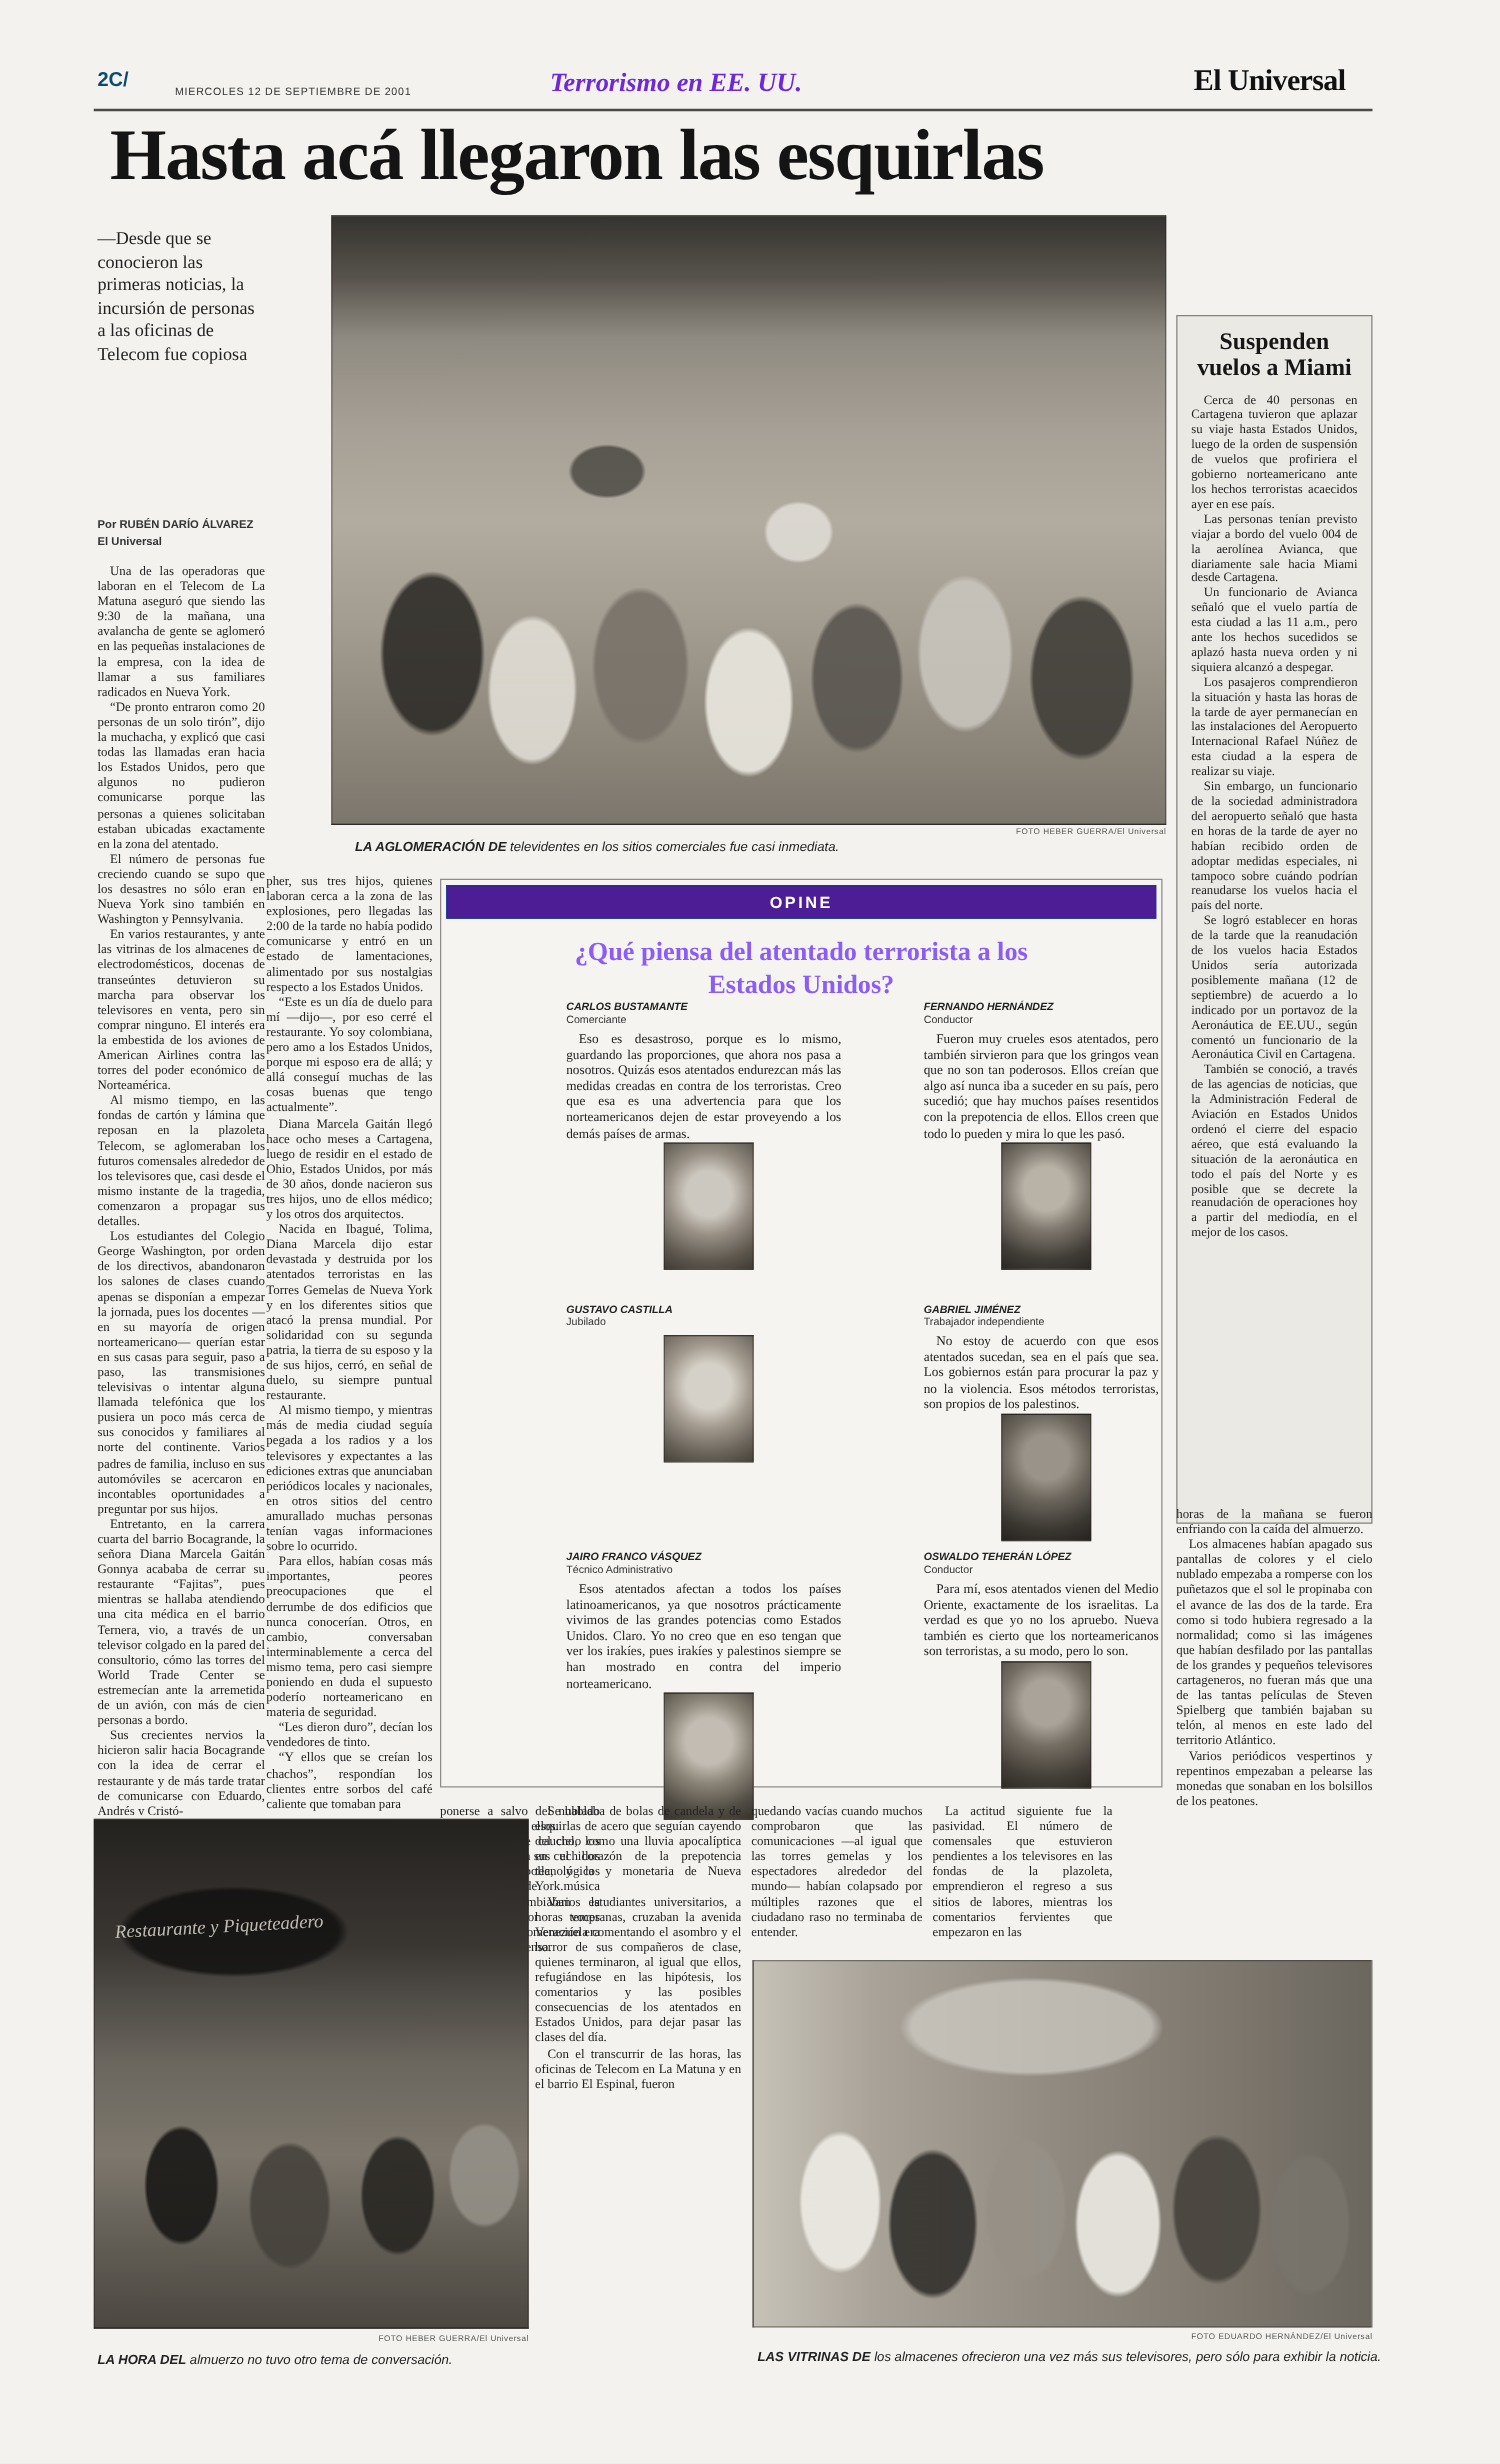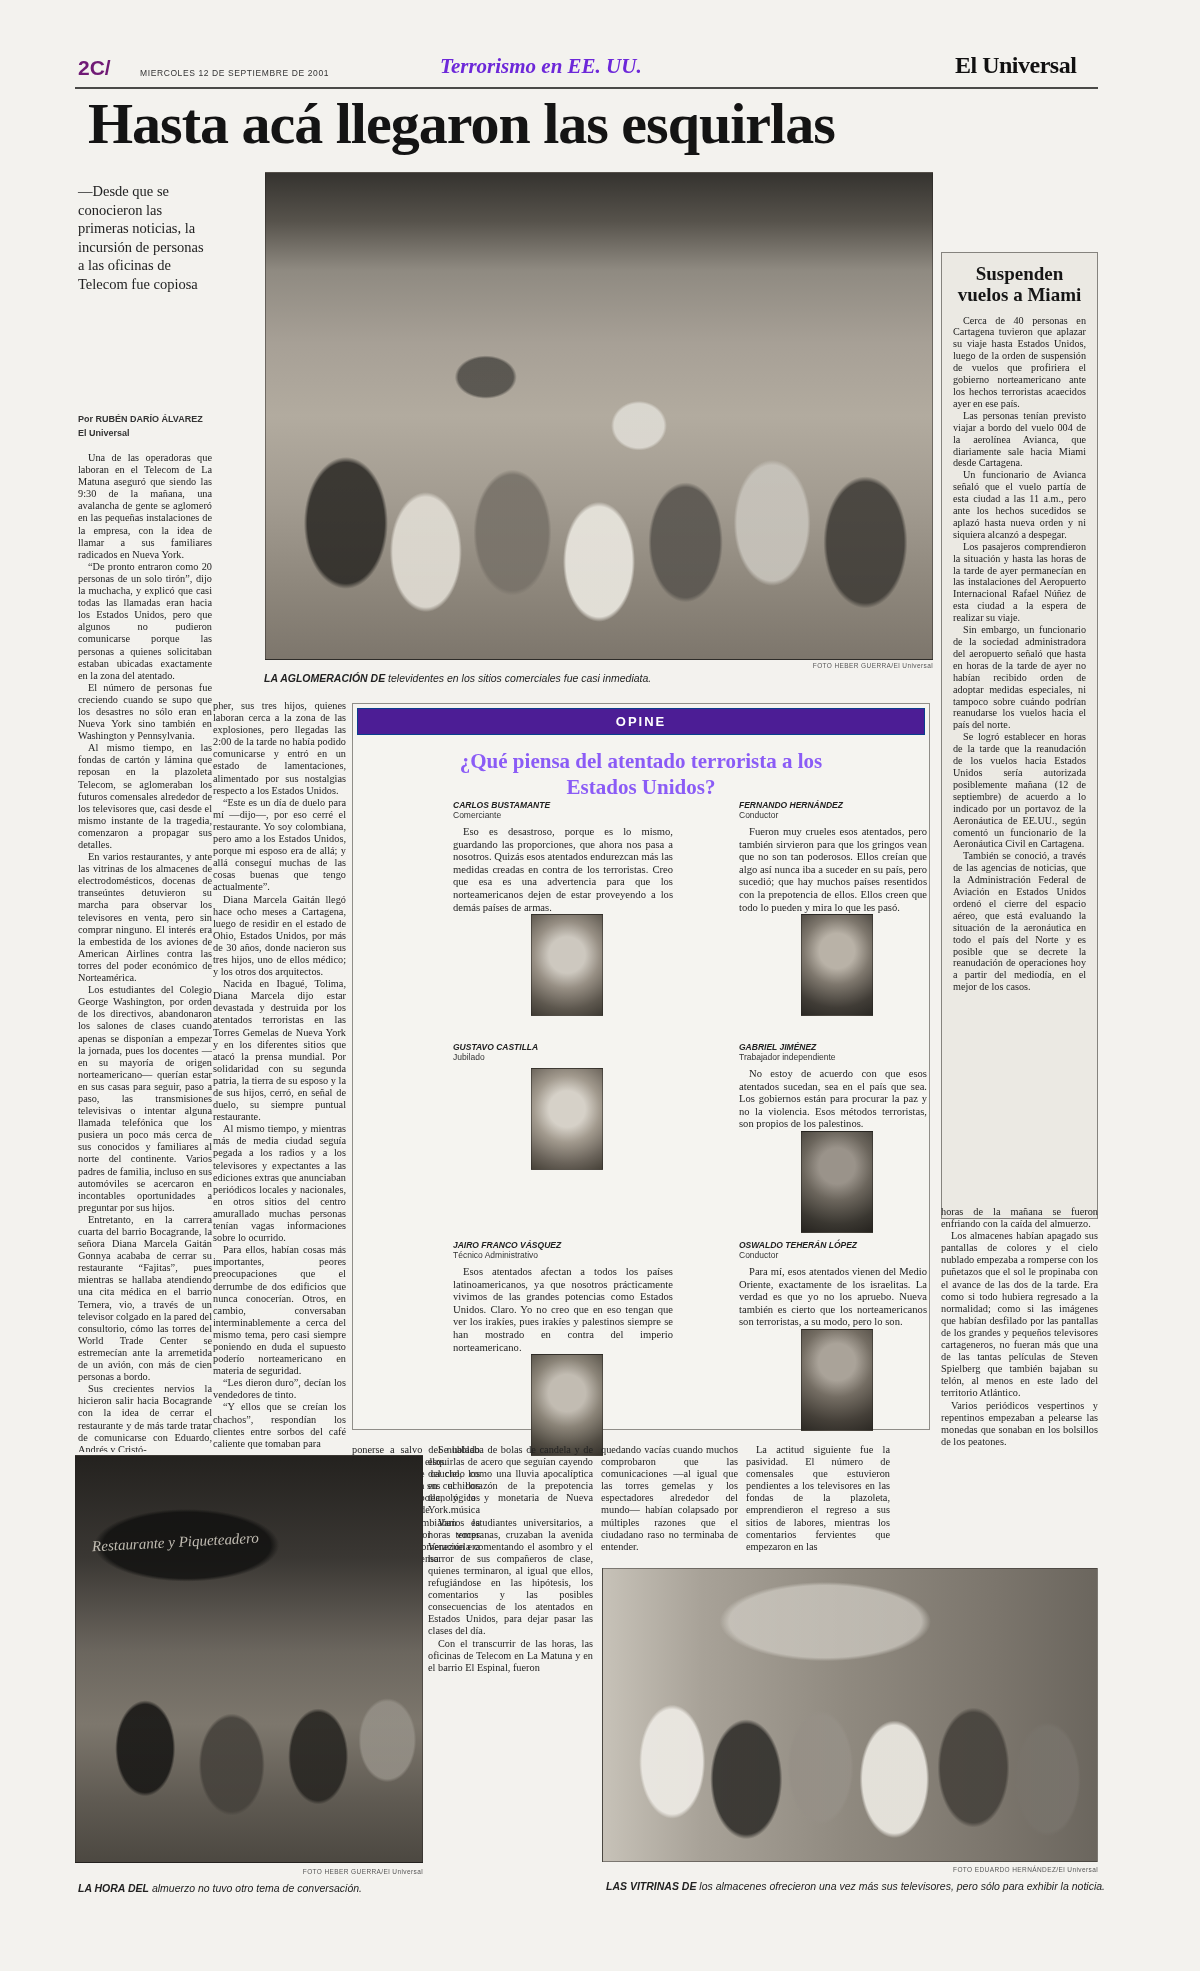--- a/index.html
+++ b/index.html
@@ -1,21 +1,21 @@
 <!DOCTYPE html>
 <html><head>
 <meta charset="utf-8">
 <style>
   html,body{margin:0;padding:0;}
   body{background:#d8d6d0;font-family:"Liberation Serif",serif;}
   .page{position:relative;width:1200px;height:1971px;background:#f3f2ee;margin:0 auto;overflow:hidden;color:#1d1d1b;}
   .abs{position:absolute;}
 
   
-  .pageno{font-family:"Liberation Sans",sans-serif;font-weight:bold;font-size:21px;color:#701a75;}
+  .pageno{font-family:"Liberation Sans",sans-serif;font-weight:bold;font-size:16px;color:#0c4a6e;}
   .dateline{font-family:"Liberation Sans",sans-serif;font-size:8.5px;letter-spacing:.6px;color:#333;}
   .section-title{font-size:21px;font-style:italic;font-weight:bold;color:#6d28d9;}
   .masthead{font-size:24px;font-weight:bold;letter-spacing:-.5px;color:#111;}
   .header-rule{background:#4a4a48;height:2px;}
 
   
   .headline{font-size:58px;font-weight:bold;letter-spacing:-1px;color:#141414;white-space:nowrap;}
 
   
   .intro{font-size:14.5px;line-height:1.28;color:#222;}
@@ -100,30 +100,30 @@
 
   <div class="abs headline" style="left:88px;top:90px;">Hasta acá llegaron las esquirlas</div>
 
   <div class="abs intro" style="left:78px;top:182px;width:134px;">—Desde que se conocieron las primeras noticias, la incursión de personas a las oficinas de Telecom fue copiosa</div>
   <div class="abs byline" style="left:78px;top:414px;">Por RUBÉN DARÍO ÁLVAREZ</div>
   <div class="abs byline-org" style="left:78px;top:428px;">El Universal</div>
   <div class="abs coltext" style="left:78px;top:452px;width:134px;height:1000px;">
       <p>Una de las operadoras que laboran en el Telecom de La Matuna aseguró que siendo las 9:30 de la mañana, una avalancha de gente se aglomeró en las pequeñas instalaciones de la empresa, con la idea de llamar a sus familiares radicados en Nueva York.</p>
       <p>“De pronto entraron como 20 personas de un solo tirón”, dijo la muchacha, y explicó que casi todas las llamadas eran hacia los Estados Unidos, pero que algunos no pudieron comunicarse porque las personas a quienes solicitaban estaban ubicadas exactamente en la zona del atentado.</p>
       <p>El número de personas fue creciendo cuando se supo que los desastres no sólo eran en Nueva York sino también en Washington y Pennsylvania.</p>
+      <p>En varios restaurantes, y ante las vitrinas de los almacenes de electrodomésticos, docenas de transeúntes detuvieron su marcha para observar los televisores en venta, pero sin comprar ninguno. El interés era la embestida de los aviones de American Airlines contra las torres del poder económico de Norteamérica.</p>
       <p>Al mismo tiempo, en las fondas de cartón y lámina que reposan en la plazoleta Telecom, se aglomeraban los futuros comensales alrededor de los televisores que, casi desde el mismo instante de la tragedia, comenzaron a propagar sus detalles.</p>
-      <p>En varios restaurantes, y ante las vitrinas de los almacenes de electrodomésticos, docenas de transeúntes detuvieron su marcha para observar los televisores en venta, pero sin comprar ninguno. El interés era la embestida de los aviones de American Airlines contra las torres del poder económico de Norteamérica.</p>
       <p>Los estudiantes del Colegio George Washington, por orden de los directivos, abandonaron los salones de clases cuando apenas se disponían a empezar la jornada, pues los docentes —en su mayoría de origen norteamericano— querían estar en sus casas para seguir, paso a paso, las transmisiones televisivas o intentar alguna llamada telefónica que los pusiera un poco más cerca de sus conocidos y familiares al norte del continente. Varios padres de familia, incluso en sus automóviles se acercaron en incontables oportunidades a preguntar por sus hijos.</p>
       <p>Entretanto, en la carrera cuarta del barrio Bocagrande, la señora Diana Marcela Gaitán Gonnya acababa de cerrar su restaurante “Fajitas”, pues mientras se hallaba atendiendo una cita médica en el barrio Ternera, vio, a través de un televisor colgado en la pared del consultorio, cómo las torres del World Trade Center se estremecían ante la arremetida de un avión, con más de cien personas a bordo.</p>
       <p>Sus crecientes nervios la hicieron salir hacia Bocagrande con la idea de cerrar el restaurante y de más tarde tratar de comunicarse con Eduardo, Andrés y Cristó-</p>
     </div>
 
   <div class="abs photo photo-main" style="left:265px;top:172px;width:668px;height:488px;"></div>
   <div class="abs credit" style="left:265px;top:662px;width:668px;">FOTO HEBER GUERRA/El Universal</div>
-  <div class="abs caption" style="left:264px;top:672px;width:668px;">
+  <div class="abs caption" style="left:284px;top:672px;width:668px;">
     <span class="cap-lead">LA AGLOMERACIÓN DE</span><span class="cap-rest"> televidentes en los sitios comerciales fue casi inmediata.</span>
   </div>
 
   <div class="abs coltext cont" style="left:213px;top:700px;width:133px;height:903px;">
       <p>pher, sus tres hijos, quienes laboran cerca a la zona de las explosiones, pero llegadas las 2:00 de la tarde no había podido comunicarse y entró en un estado de lamentaciones, alimentado por sus nostalgias respecto a los Estados Unidos.</p>
       <p>“Este es un día de duelo para mí —dijo—, por eso cerré el restaurante. Yo soy colombiana, pero amo a los Estados Unidos, porque mi esposo era de allá; y allá conseguí muchas de las cosas buenas que tengo actualmente”.</p>
       <p>Diana Marcela Gaitán llegó hace ocho meses a Cartagena, luego de residir en el estado de Ohio, Estados Unidos, por más de 30 años, donde nacieron sus tres hijos, uno de ellos médico; y los otros dos arquitectos.</p>
       <p>Nacida en Ibagué, Tolima, Diana Marcela dijo estar devastada y destruida por los atentados terroristas en las Torres Gemelas de Nueva York y en los diferentes sitios que atacó la prensa mundial. Por solidaridad con su segunda patria, la tierra de su esposo y la de sus hijos, cerró, en señal de duelo, su siempre puntual restaurante.</p>
       <p>Al mismo tiempo, y mientras más de media ciudad seguía pegada a los radios y a los televisores y expectantes a las ediciones extras que anunciaban periódicos locales y nacionales, en otros sitios del centro amurallado muchas personas tenían vagas informaciones sobre lo ocurrido.</p>
       <p>Para ellos, habían cosas más importantes, peores preocupaciones que el derrumbe de dos edificios que nunca conocerían. Otros, en cambio, conversaban interminablemente a cerca del mismo tema, pero casi siempre poniendo en duda el supuesto poderío norteamericano en materia de seguridad.</p>

